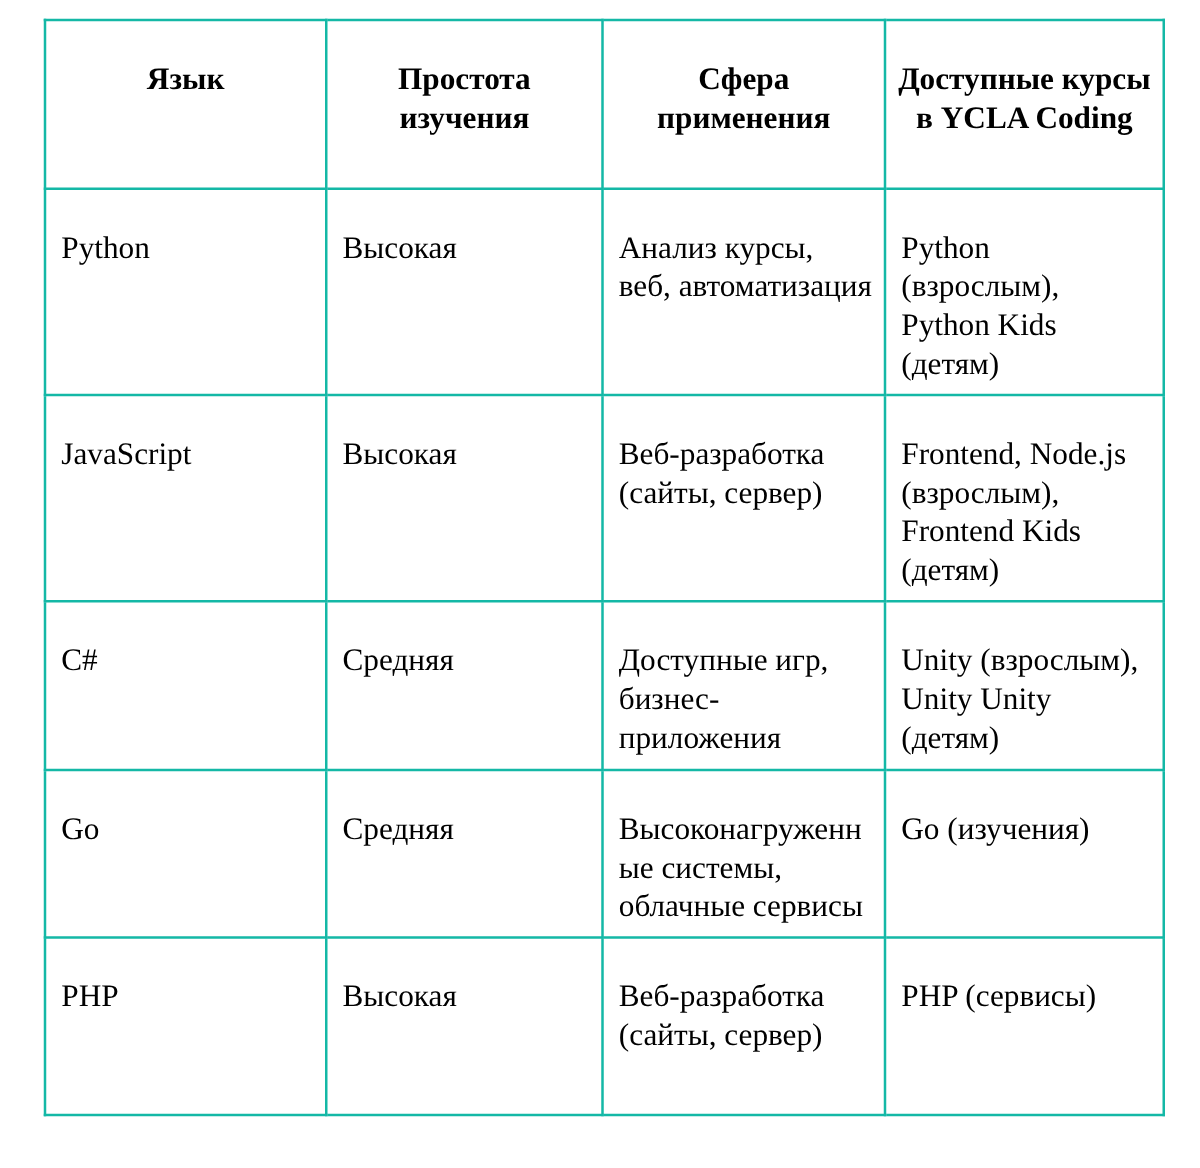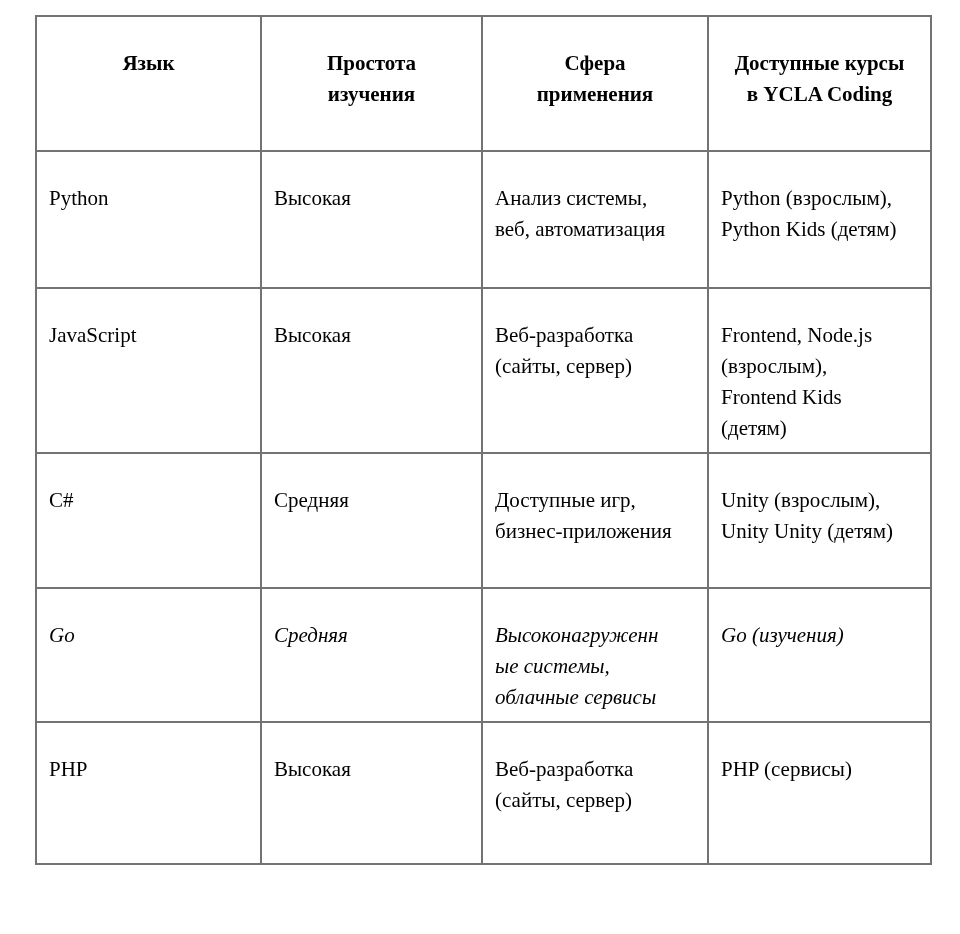--- a/index.html
+++ b/index.html
@@ -16,44 +16,44 @@
   }
   table.doc-table {
     position: absolute;
     left: 35px;
     top: 15px;
     width: 895px;
     border-collapse: collapse;
     table-layout: fixed;
   }
   .doc-table th, .doc-table td {
-    border: 2px solid #737373;
+    border: 2px solid #14b8a6;
     vertical-align: top;
-    font-size: 21px;
+    font-size: 25px;
     line-height: 31px;
     white-space: pre-line;
     box-sizing: border-box;
     overflow: hidden;
   }
   .doc-table th {
     font-weight: bold;
     text-align: center;
     padding: 31px 8px 8px 8px;
   }
   .doc-table td {
     font-weight: normal;
     text-align: left;
     padding: 31px 8px 8px 12px;
     margin-left: 46px;
   }
   tr.header-row   { height: 135px; }
   tr.row-python   { height: 137px; }
   tr.row-js       { height: 142px; }
   tr.row-csharp   { height: 135px; }
-  tr.row-go       { height: 119px; font-style: italic; }
+  tr.row-go       { height: 119px; }
   tr.row-php      { height: 142px; }
 </style>
 </head>
 <body>
 
 <table class="doc-table">
   <colgroup>
     <col style="width:225px">
     <col style="width:221px">
     <col style="width:226px">
@@ -65,21 +65,21 @@
       <th>Простота
 изучения</th>
       <th>Сфера
 применения</th>
       <th>Доступные курсы
 в YCLA Coding</th>
     </tr>
     <tr class="row-python">
       <td>Python</td>
       <td>Высокая</td>
-      <td>Анализ системы,
+      <td>Анализ курсы,
 веб, автоматизация</td>
       <td>Python (взрослым),
 Python Kids (детям)</td>
     </tr>
     <tr class="row-js">
       <td>JavaScript</td>
       <td>Высокая</td>
       <td>Веб-разработка
 (сайты, сервер)</td>
       <td>Frontend, Node.js

